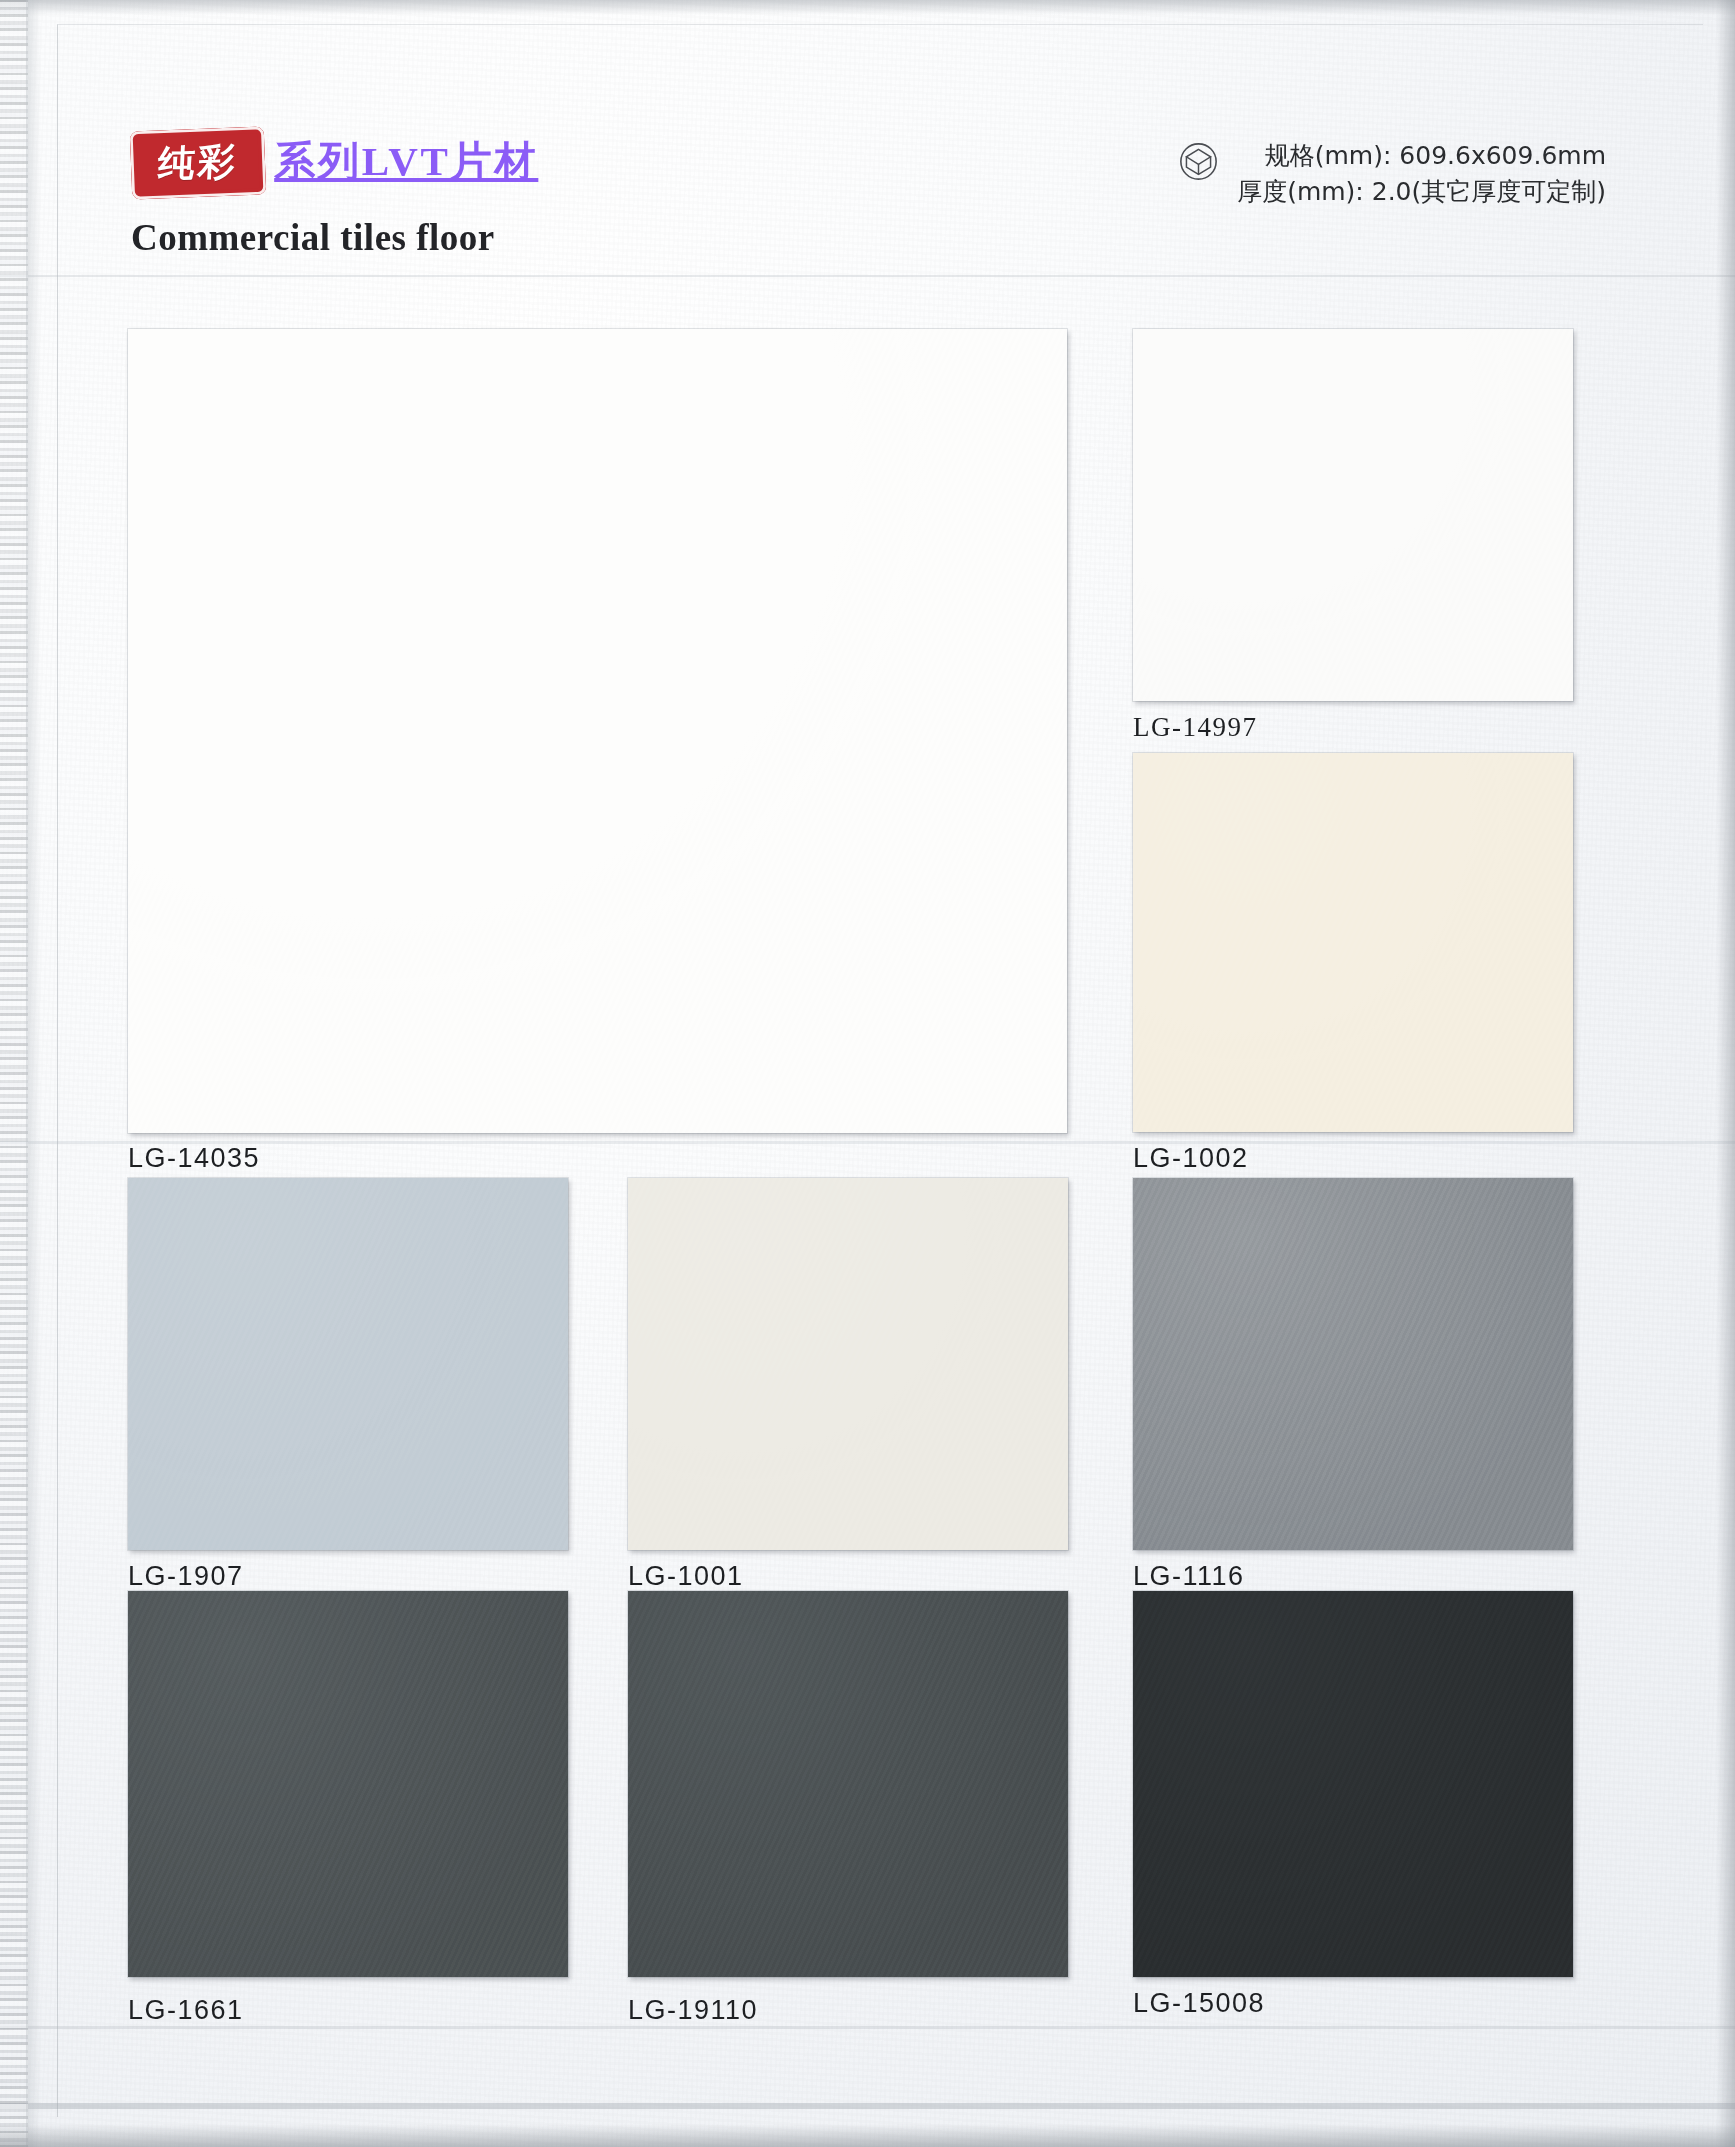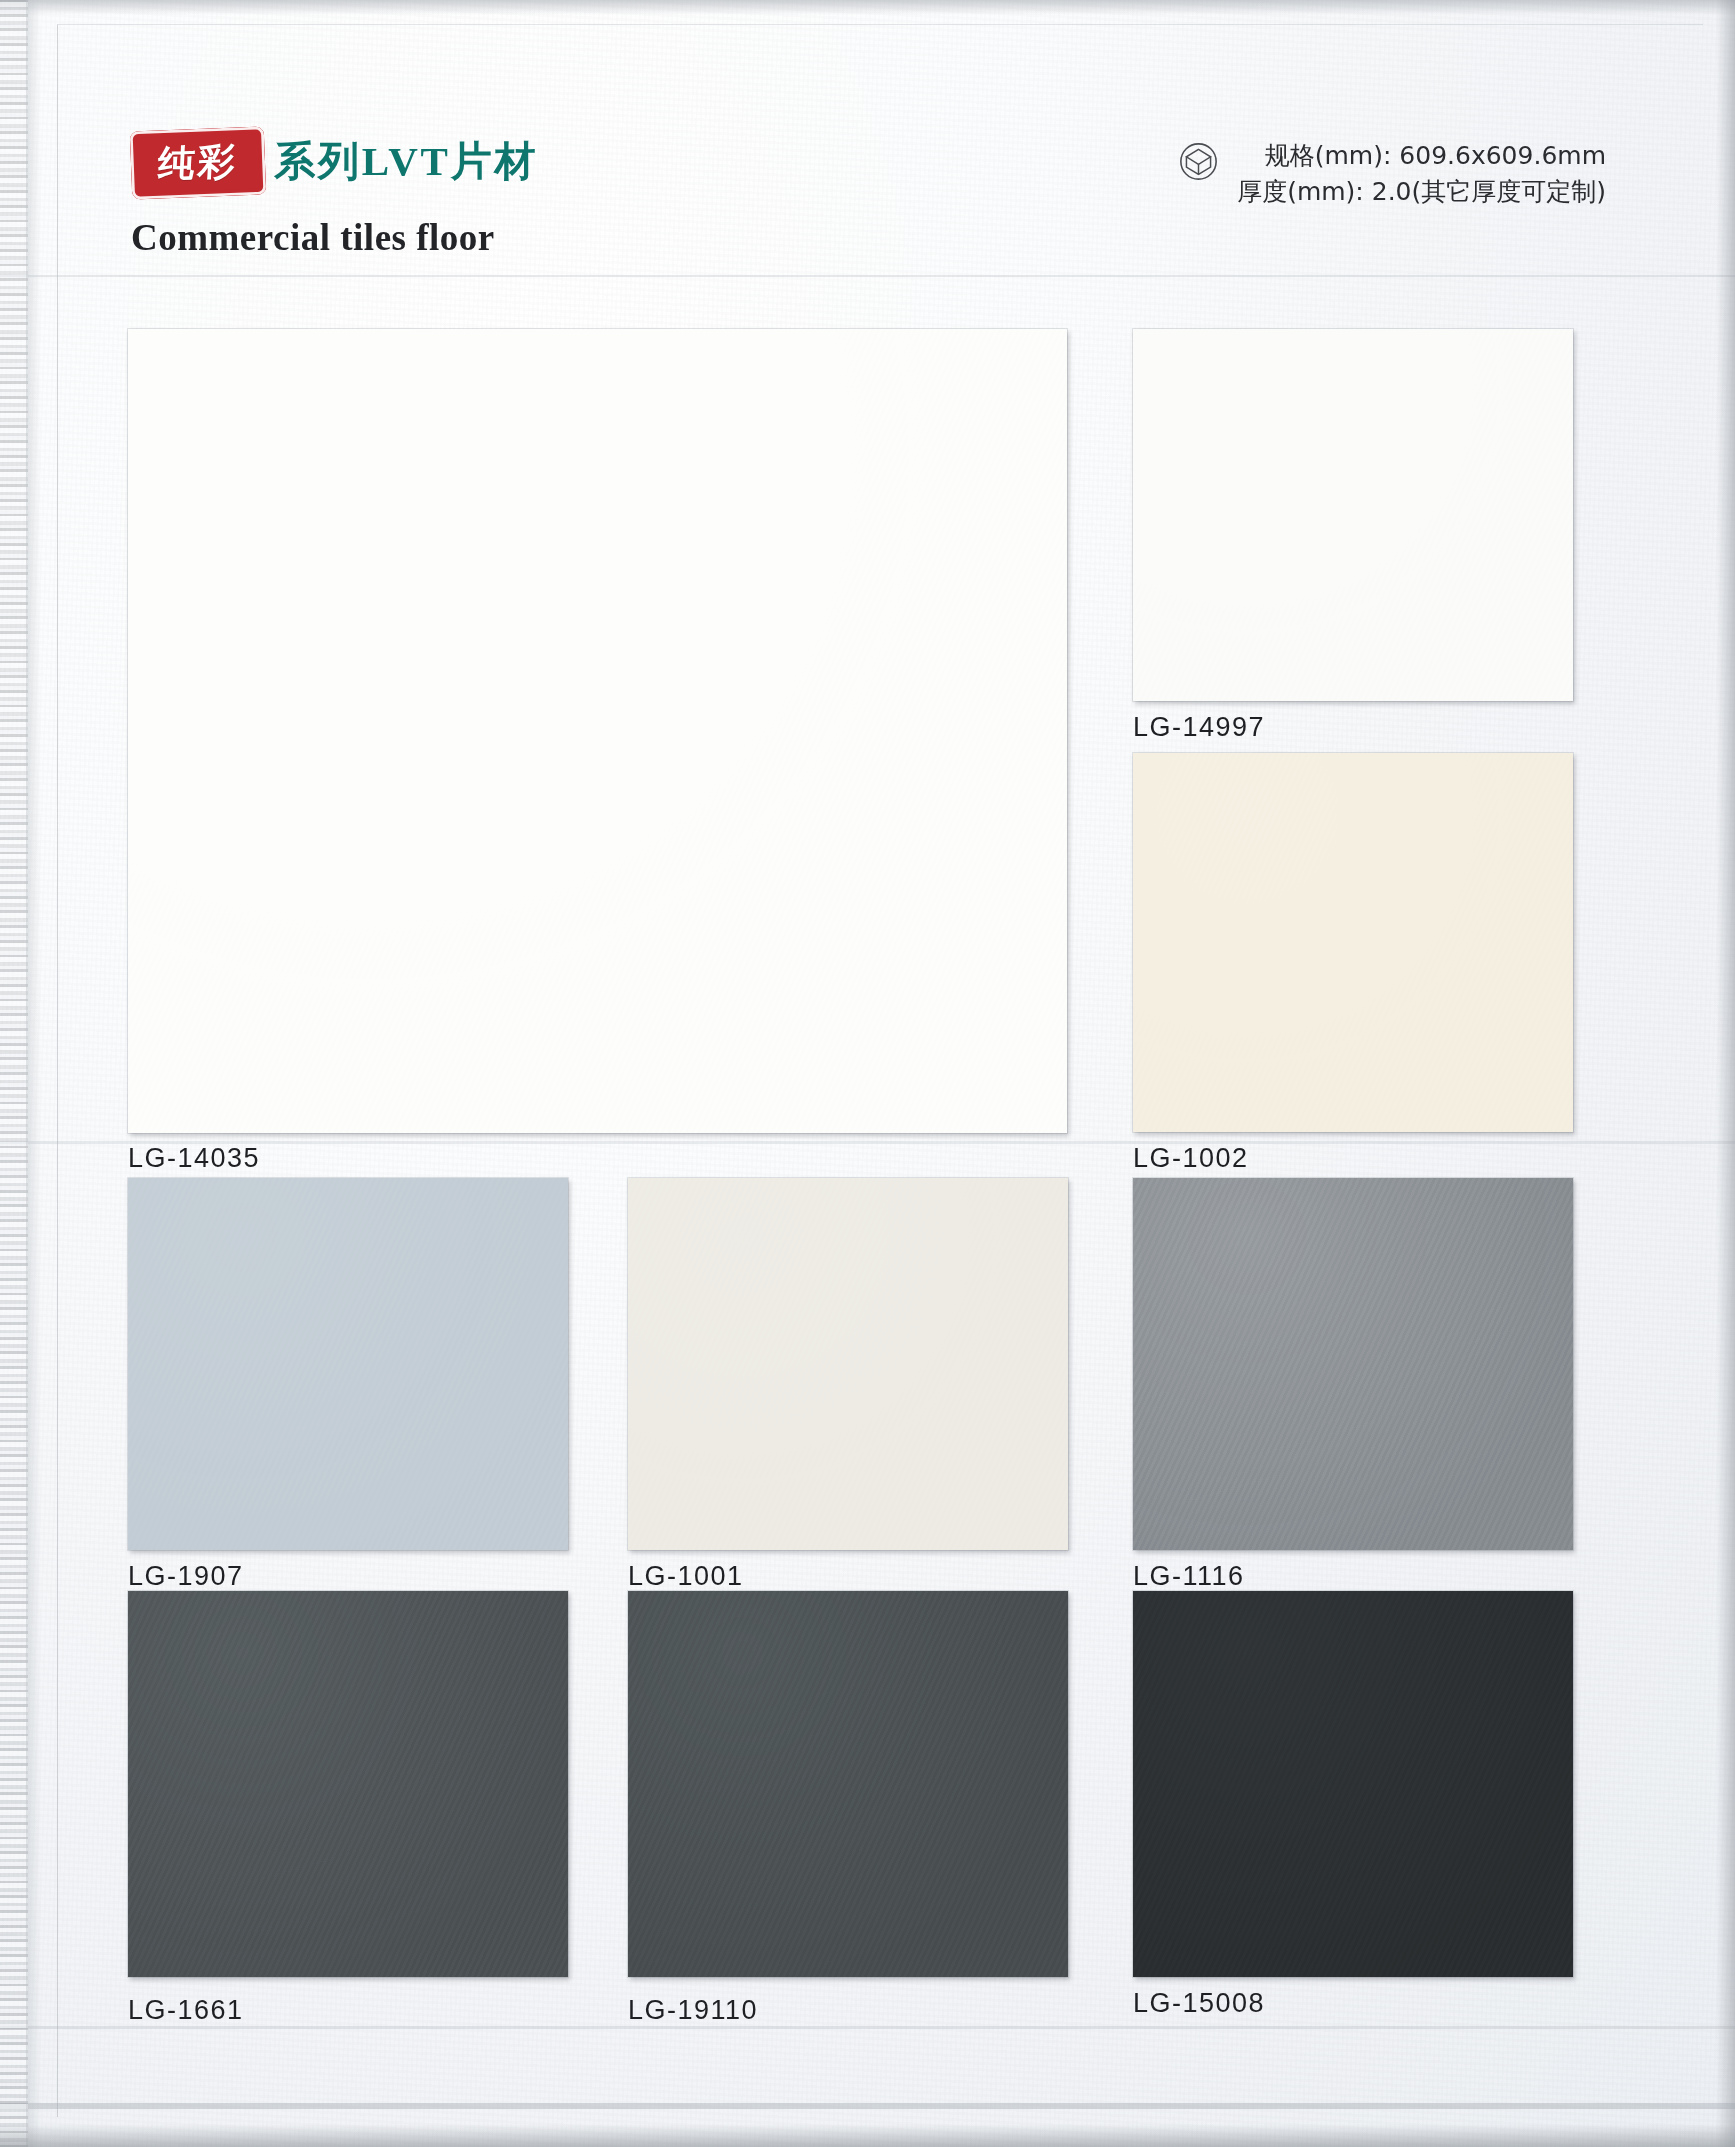--- a/index.html
+++ b/index.html
@@ -128,25 +128,26 @@
     font-weight: 700;
     letter-spacing: 2.8px;
     color: #ffffff;
     transform: skewX(-5deg);
     text-shadow: 0 0.9px 0 rgba(0,0,0,.18);
   }
   .series-title {
     font-family: "Liberation Serif", "DejaVu Serif", serif;
     font-size: 41px;
     font-weight: 700;
-    color: #0f766e;
+    color: #8b5cf6;
     letter-spacing: 2.8px;
     white-space: nowrap;
     line-height: 1;
     padding-bottom: 3.7px;
+    text-decoration: underline;
   }
   .brand-line2 {
     font-family: "Liberation Serif", "DejaVu Serif", serif;
     font-size: 37px;
     font-weight: 700;
     color: #232428;
     letter-spacing: 0.5px;
     margin-top: 19px;
     white-space: nowrap;
   }
@@ -250,21 +251,21 @@
   </div>
 
   <div class="grid" id="swatch-grid">
       <div class="cell" style="left: 128px; top: 329px; width: 939px; height: 804px;">
         <div class="swatch light" style="background: rgb(253, 253, 252);"></div>
       </div>
       <div class="label" style="left: 128px; top: 1143px;">LG-14035</div>
       <div class="cell" style="left: 1133px; top: 329px; width: 440px; height: 372px;">
         <div class="swatch light" style="background: rgb(251, 251, 250);"></div>
       </div>
-      <div class="label" style="left: 1133px; top: 712px;">LG-14997</div>
+      <div class="label" style="left: 1133px; top: 712px; font-family: Liberation Serif, serif;">LG-14997</div>
       <div class="cell" style="left: 1133px; top: 753px; width: 440px; height: 379px;">
         <div class="swatch light" style="background: rgb(245, 239, 225);"></div>
       </div>
       <div class="label" style="left: 1133px; top: 1143px;">LG-1002</div>
       <div class="cell" style="left: 128px; top: 1178px; width: 440px; height: 372px;">
         <div class="swatch light" style="background: rgb(195, 205, 213);"></div>
       </div>
       <div class="label" style="left: 128px; top: 1561px;">LG-1907</div>
       <div class="cell" style="left: 628px; top: 1178px; width: 440px; height: 372px;">
         <div class="swatch light" style="background: rgb(237, 235, 228);"></div>

